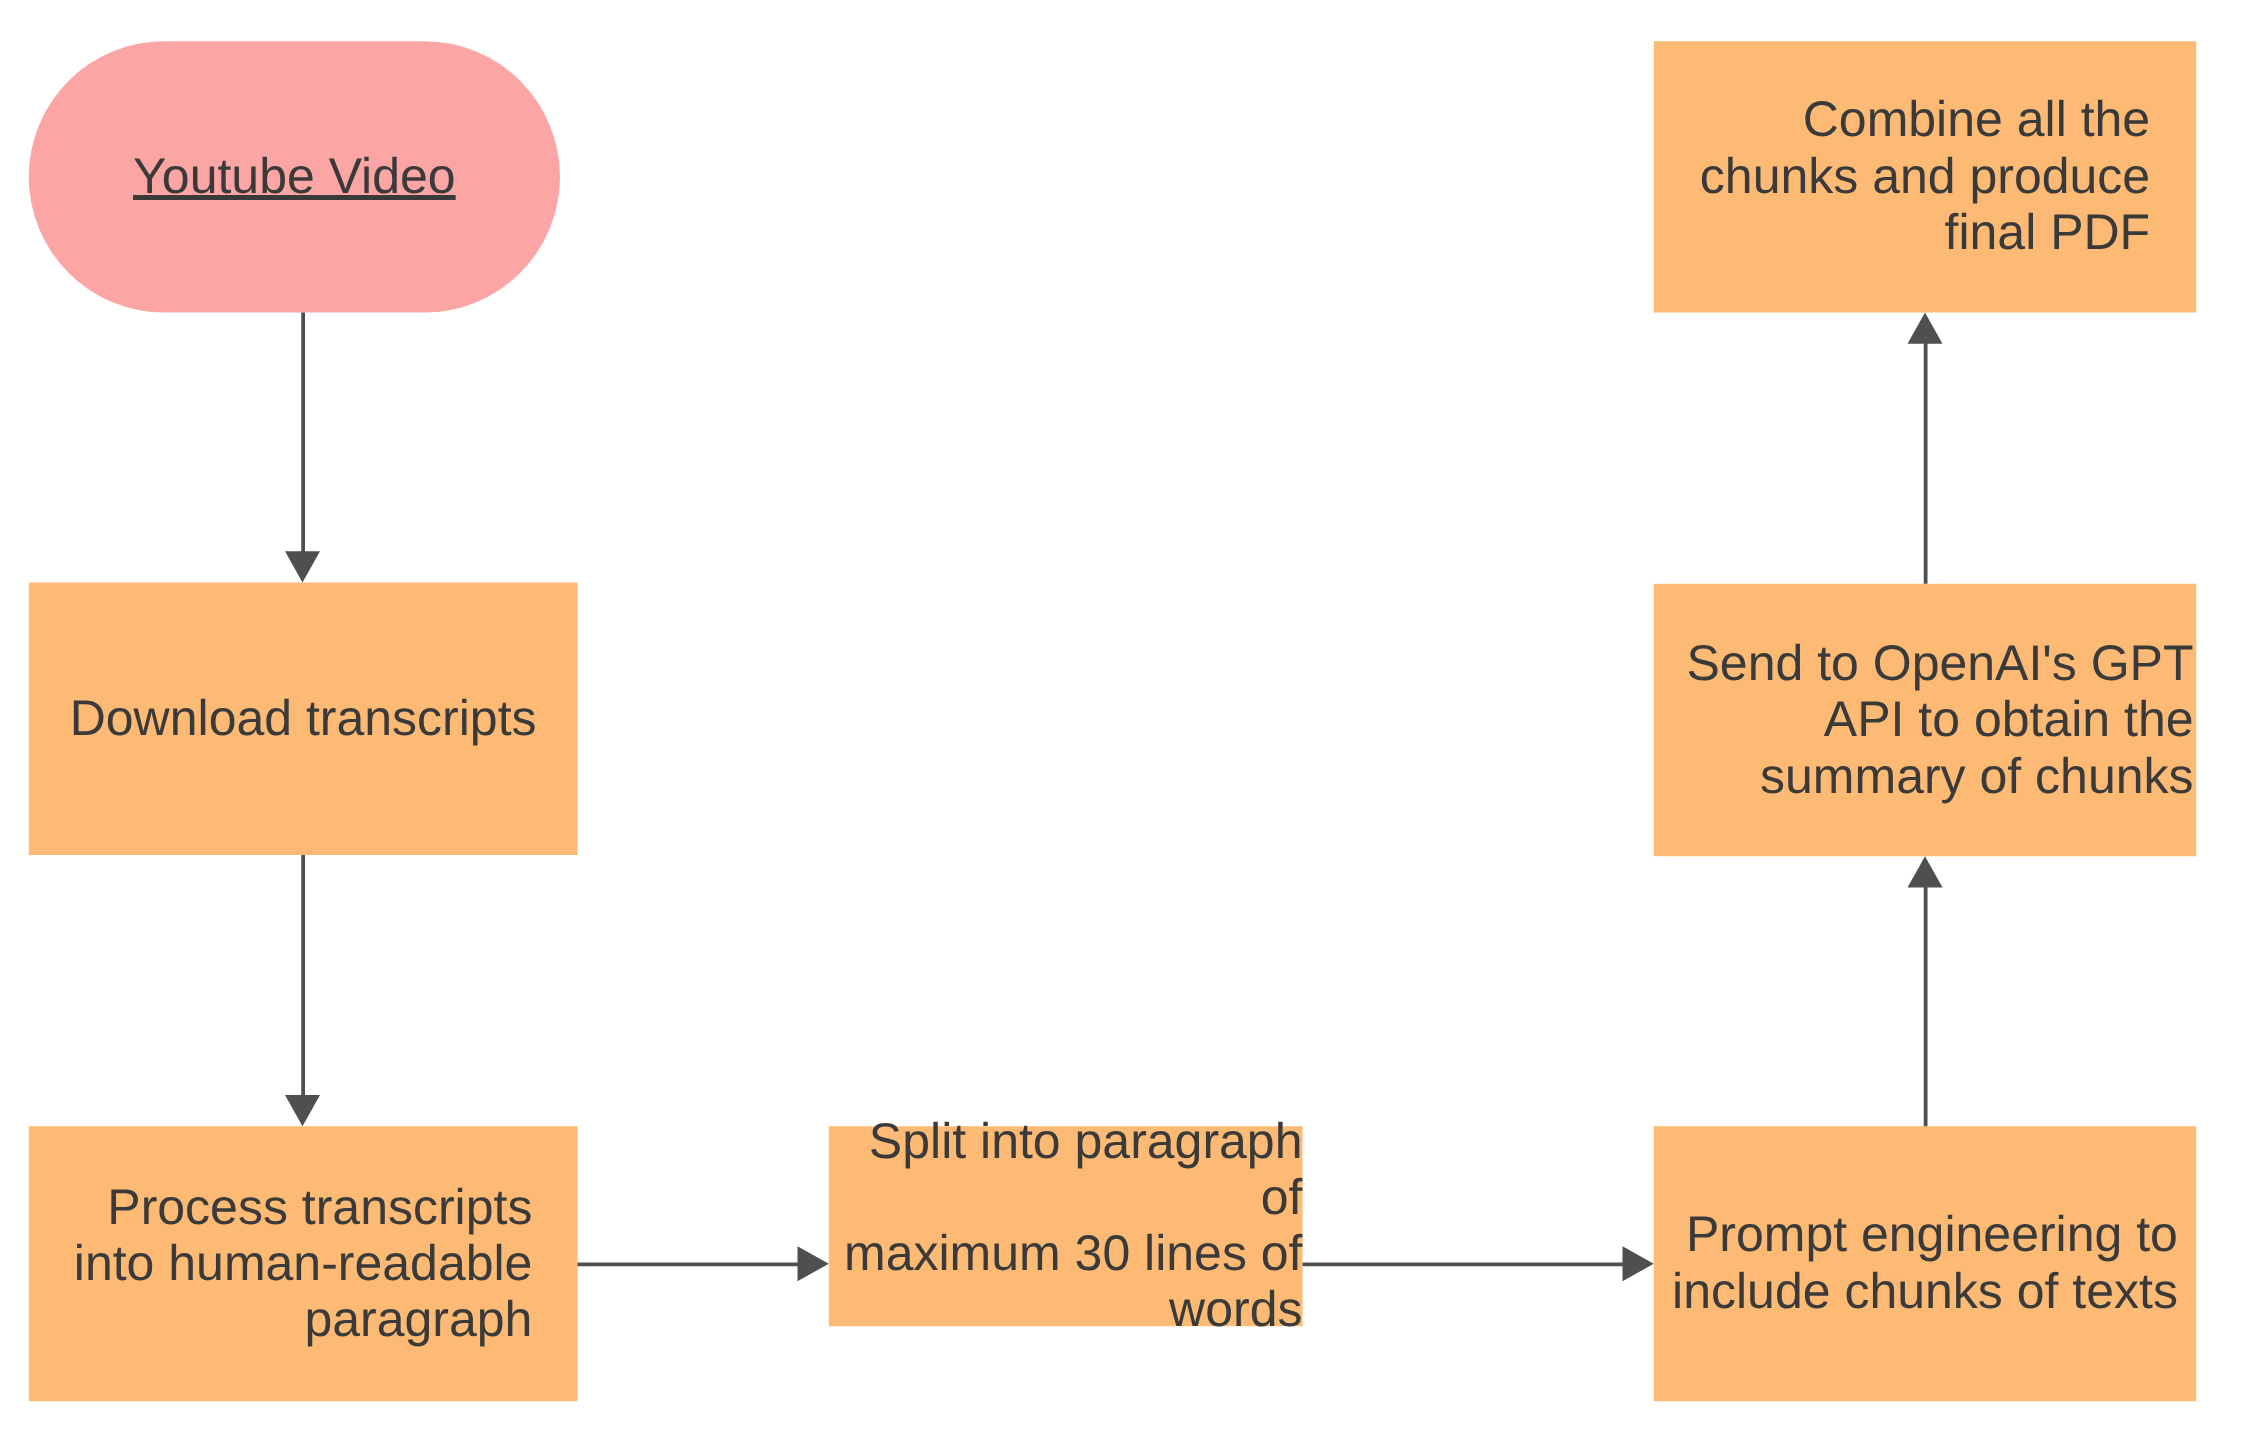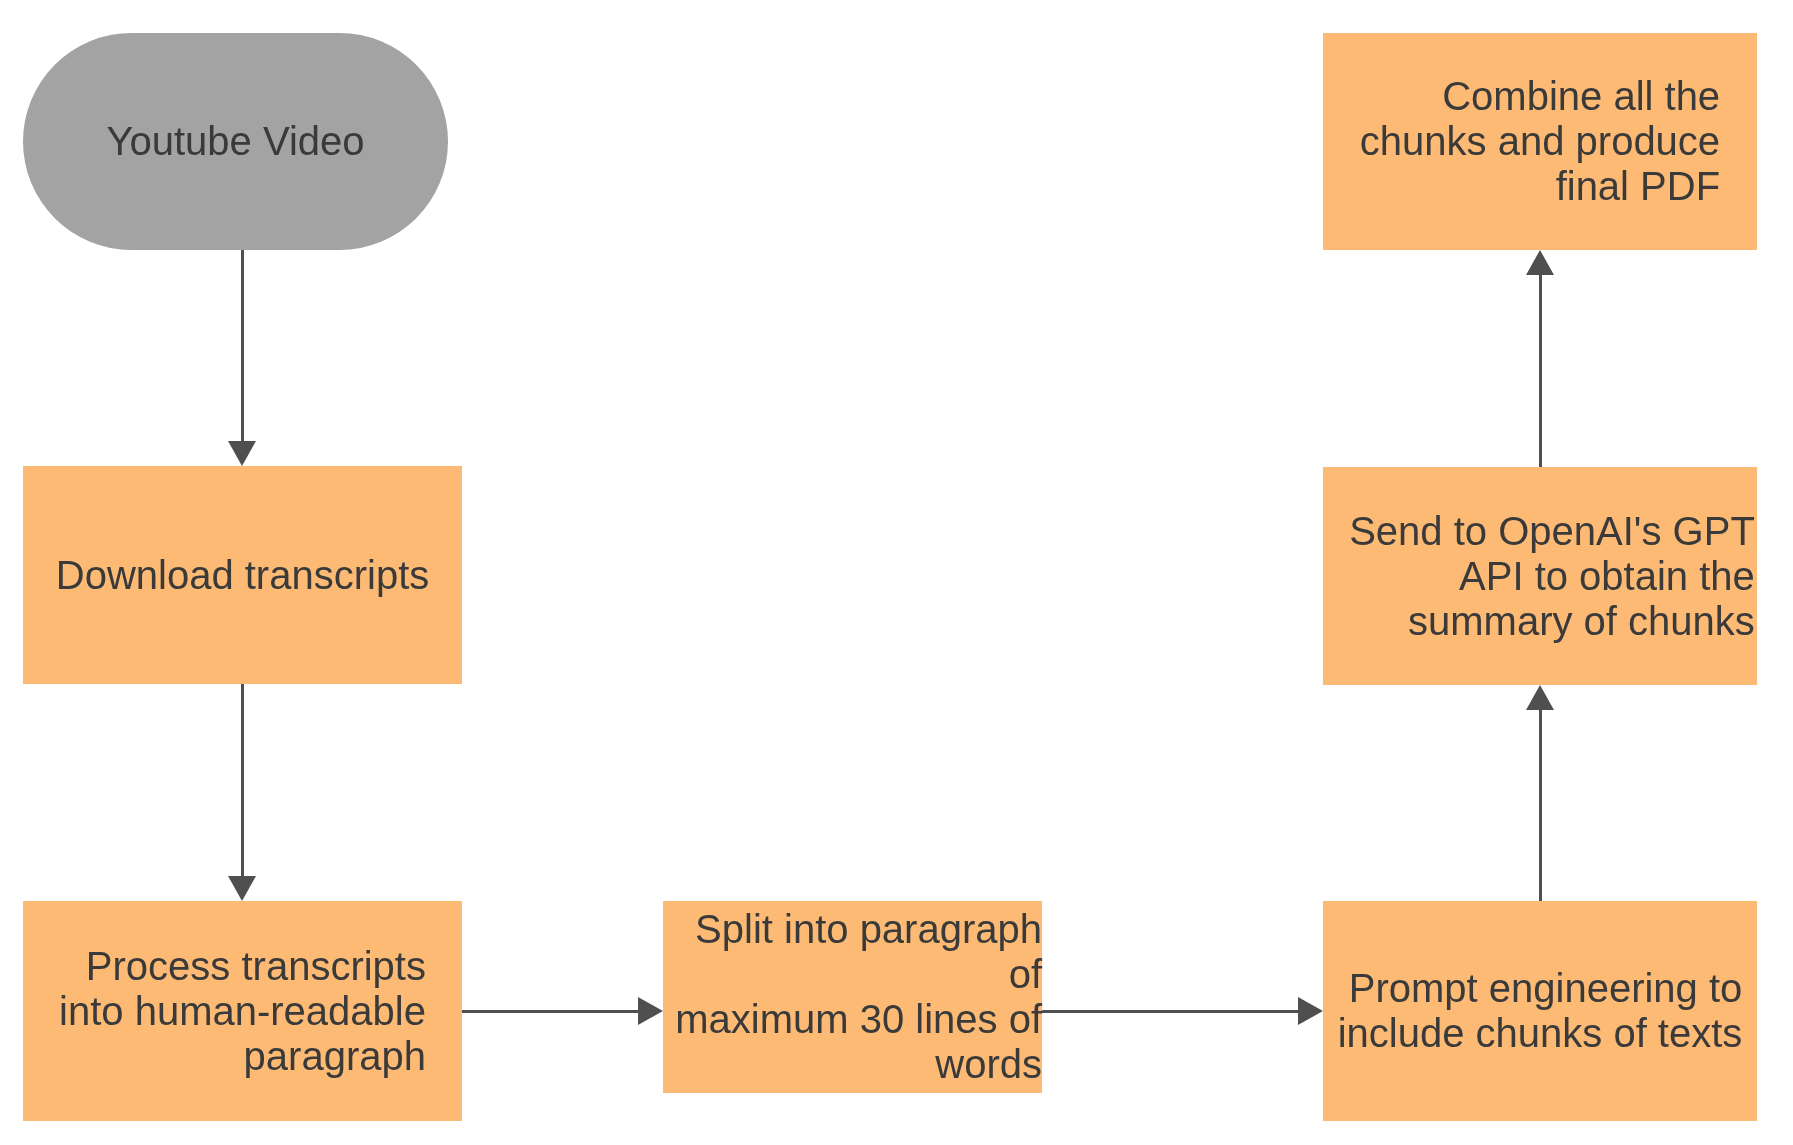--- a/index.html
+++ b/index.html
@@ -25,28 +25,29 @@
     line-height: 45px;
     color: #3a3a3a;
     white-space: pre-line;
     box-sizing: border-box;
   }
   .node.process {
     background: #fdba74;
     text-align: right;
   }
   .node.terminal {
-    background: #a3a3a3;
+    background: #fca5a5;
     border-radius: 110px;
+    text-decoration: underline;
   }
   
   #node-youtube   { left: 23px;   top: 33px;  width: 425px; height: 217px; }
   #node-download  { left: 23px;   top: 466px; width: 439px; height: 218px; }
   #node-process   { left: 23px;   top: 901px; width: 439px; height: 220px; }
-  #node-split     { left: 663px;  top: 901px; width: 379px; height: 192px; }
+  #node-split     { left: 663px;  top: 901px; width: 379px; height: 160px; }
   #node-prompt    { left: 1323px; top: 901px; width: 434px; height: 220px; }
   #node-send      { left: 1323px; top: 467px; width: 434px; height: 218px; padding-left: 24px; }
   #node-combine   { left: 1323px; top: 33px;  width: 434px; height: 217px; }
 
   
   .arrow { position: absolute; }
   .vline {
     position: absolute;
     left: calc(50% - 1.5px);
     width: 3px;

